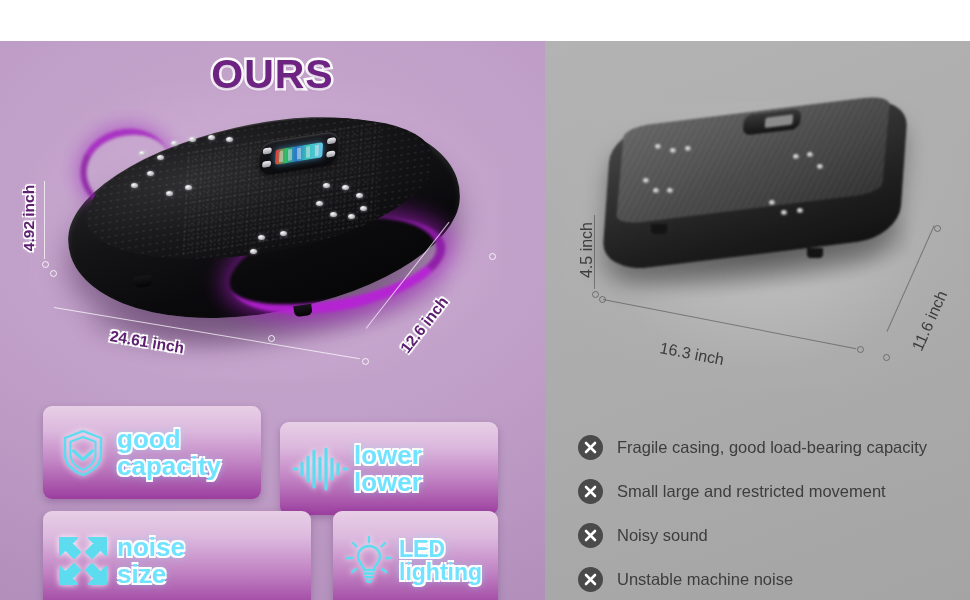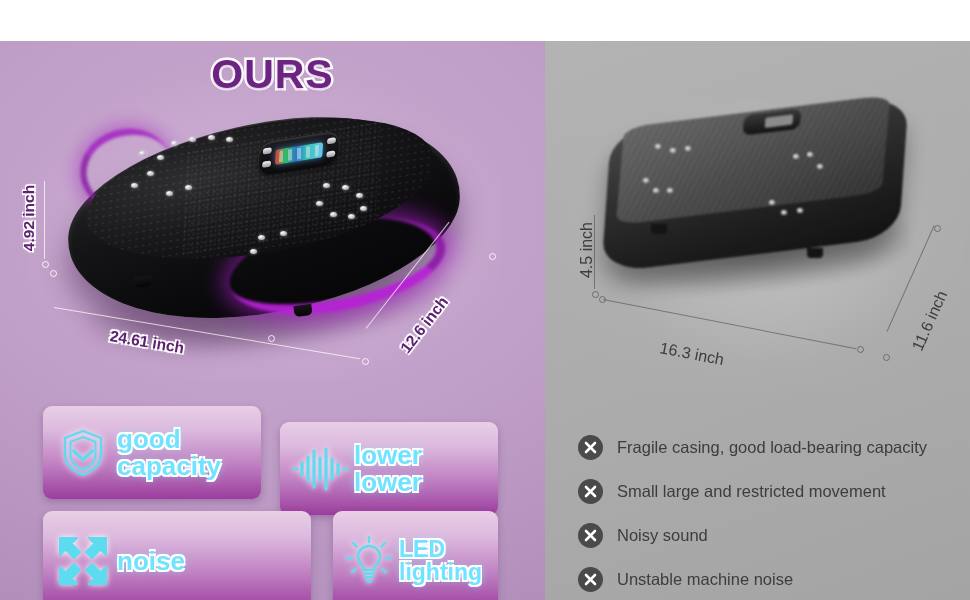--- a/index.html
+++ b/index.html
@@ -502,20 +502,21 @@
         <span class="badge-icon">
           <svg width="54" height="54" viewBox="0 0 54 54" fill="#5ddcf0" stroke="#5ddcf0" stroke-width="2" stroke-linejoin="round">
             <path d="M4 4 L21 4 L15.5 9.5 L24 18 L18 24 L9.5 15.5 L4 21 Z"></path>
             <path d="M50 4 L50 21 L44.5 15.5 L36 24 L30 18 L38.5 9.5 L33 4 Z"></path>
             <path d="M4 50 L4 33 L9.5 38.5 L18 30 L24 36 L15.5 44.5 L21 50 Z"></path>
             <path d="M50 50 L33 50 L38.5 44.5 L30 36 L36 30 L44.5 38.5 L50 33 Z"></path>
           </svg>
         </span>
         <span class="badge-text">
           <span>noise</span>
+          <span class="l2">size</span>
         </span>
       </div>
 
       <div class="badge" id="badge-led">
         <span class="badge-icon">
           <svg width="48" height="52" viewBox="0 0 48 52" fill="none" stroke="#5ddcf0" stroke-width="2.4" stroke-linecap="round">
             <path d="M24 11 C17.5 11 13 16 13 21.5 C13 25.5 15.5 28.5 17.5 31 C18.6 32.4 19 33.6 19 35 L29 35 C29 33.6 29.4 32.4 30.5 31 C32.5 28.5 35 25.5 35 21.5 C35 16 30.5 11 24 11 Z"></path>
             <line x1="19.5" y1="38.5" x2="28.5" y2="38.5"></line>
             <line x1="20.5" y1="42" x2="27.5" y2="42"></line>
             <path d="M21.5 45.5 C22.5 47.5 25.5 47.5 26.5 45.5"></path>

